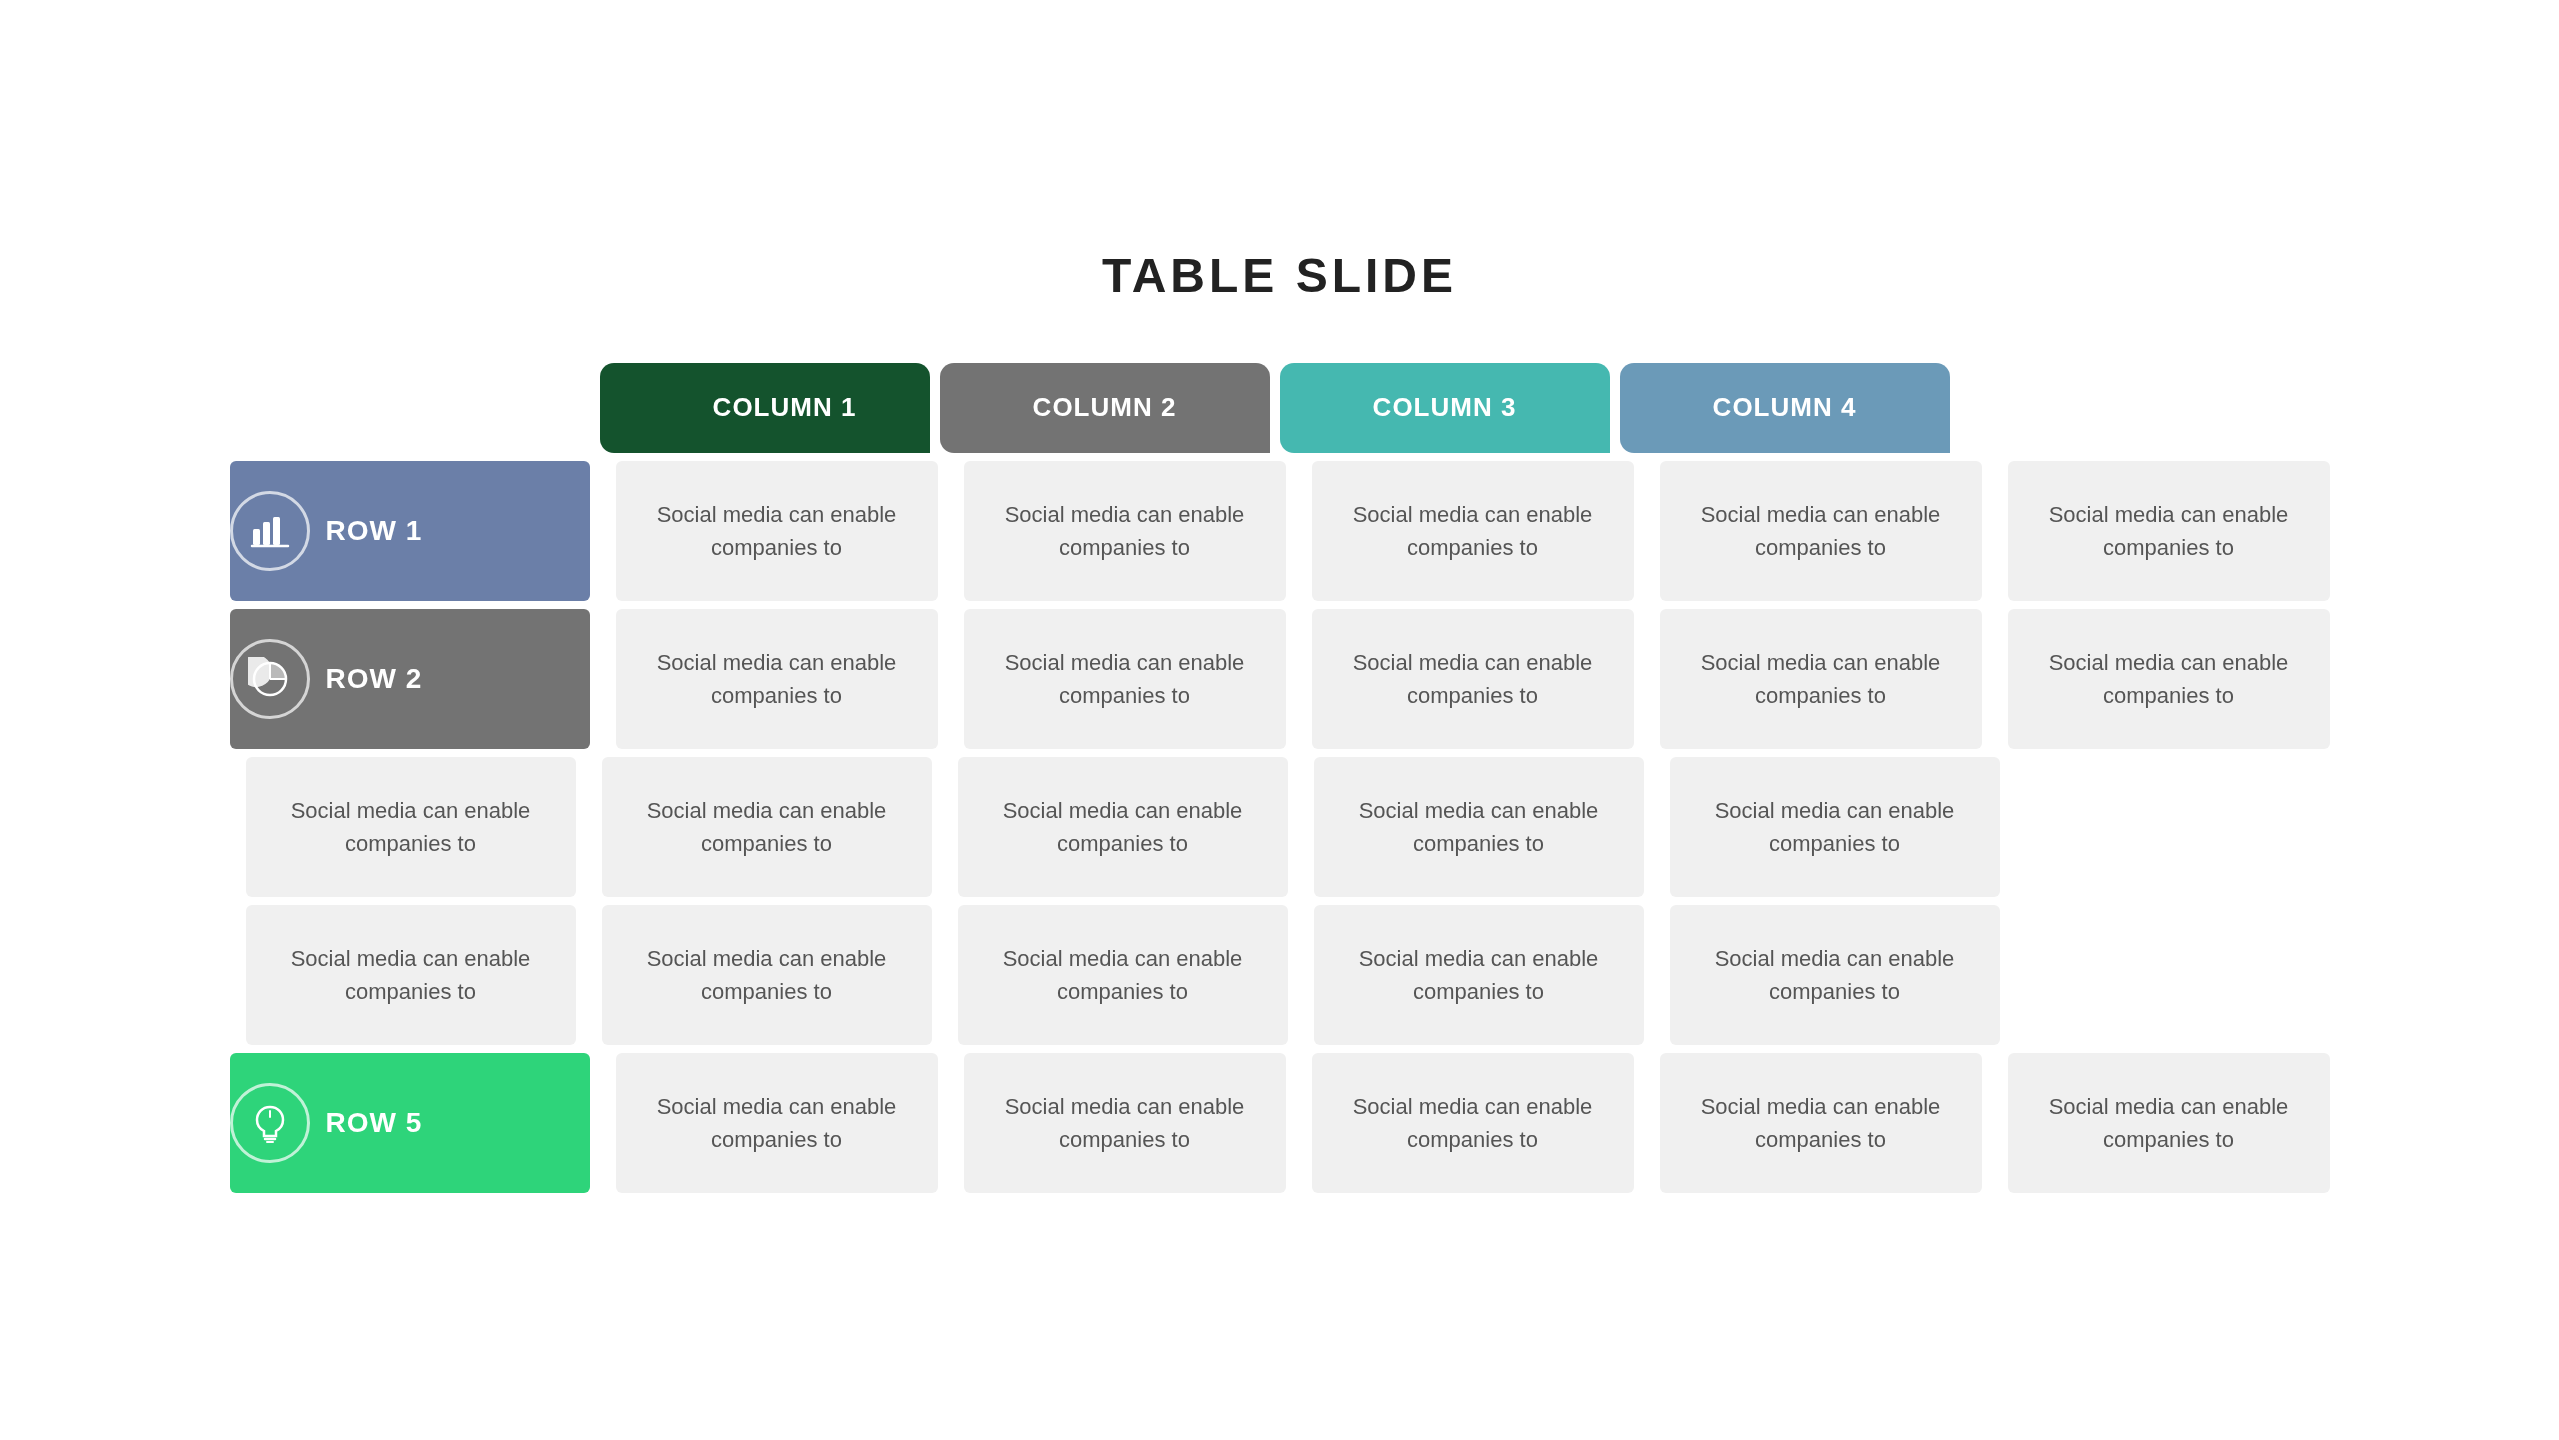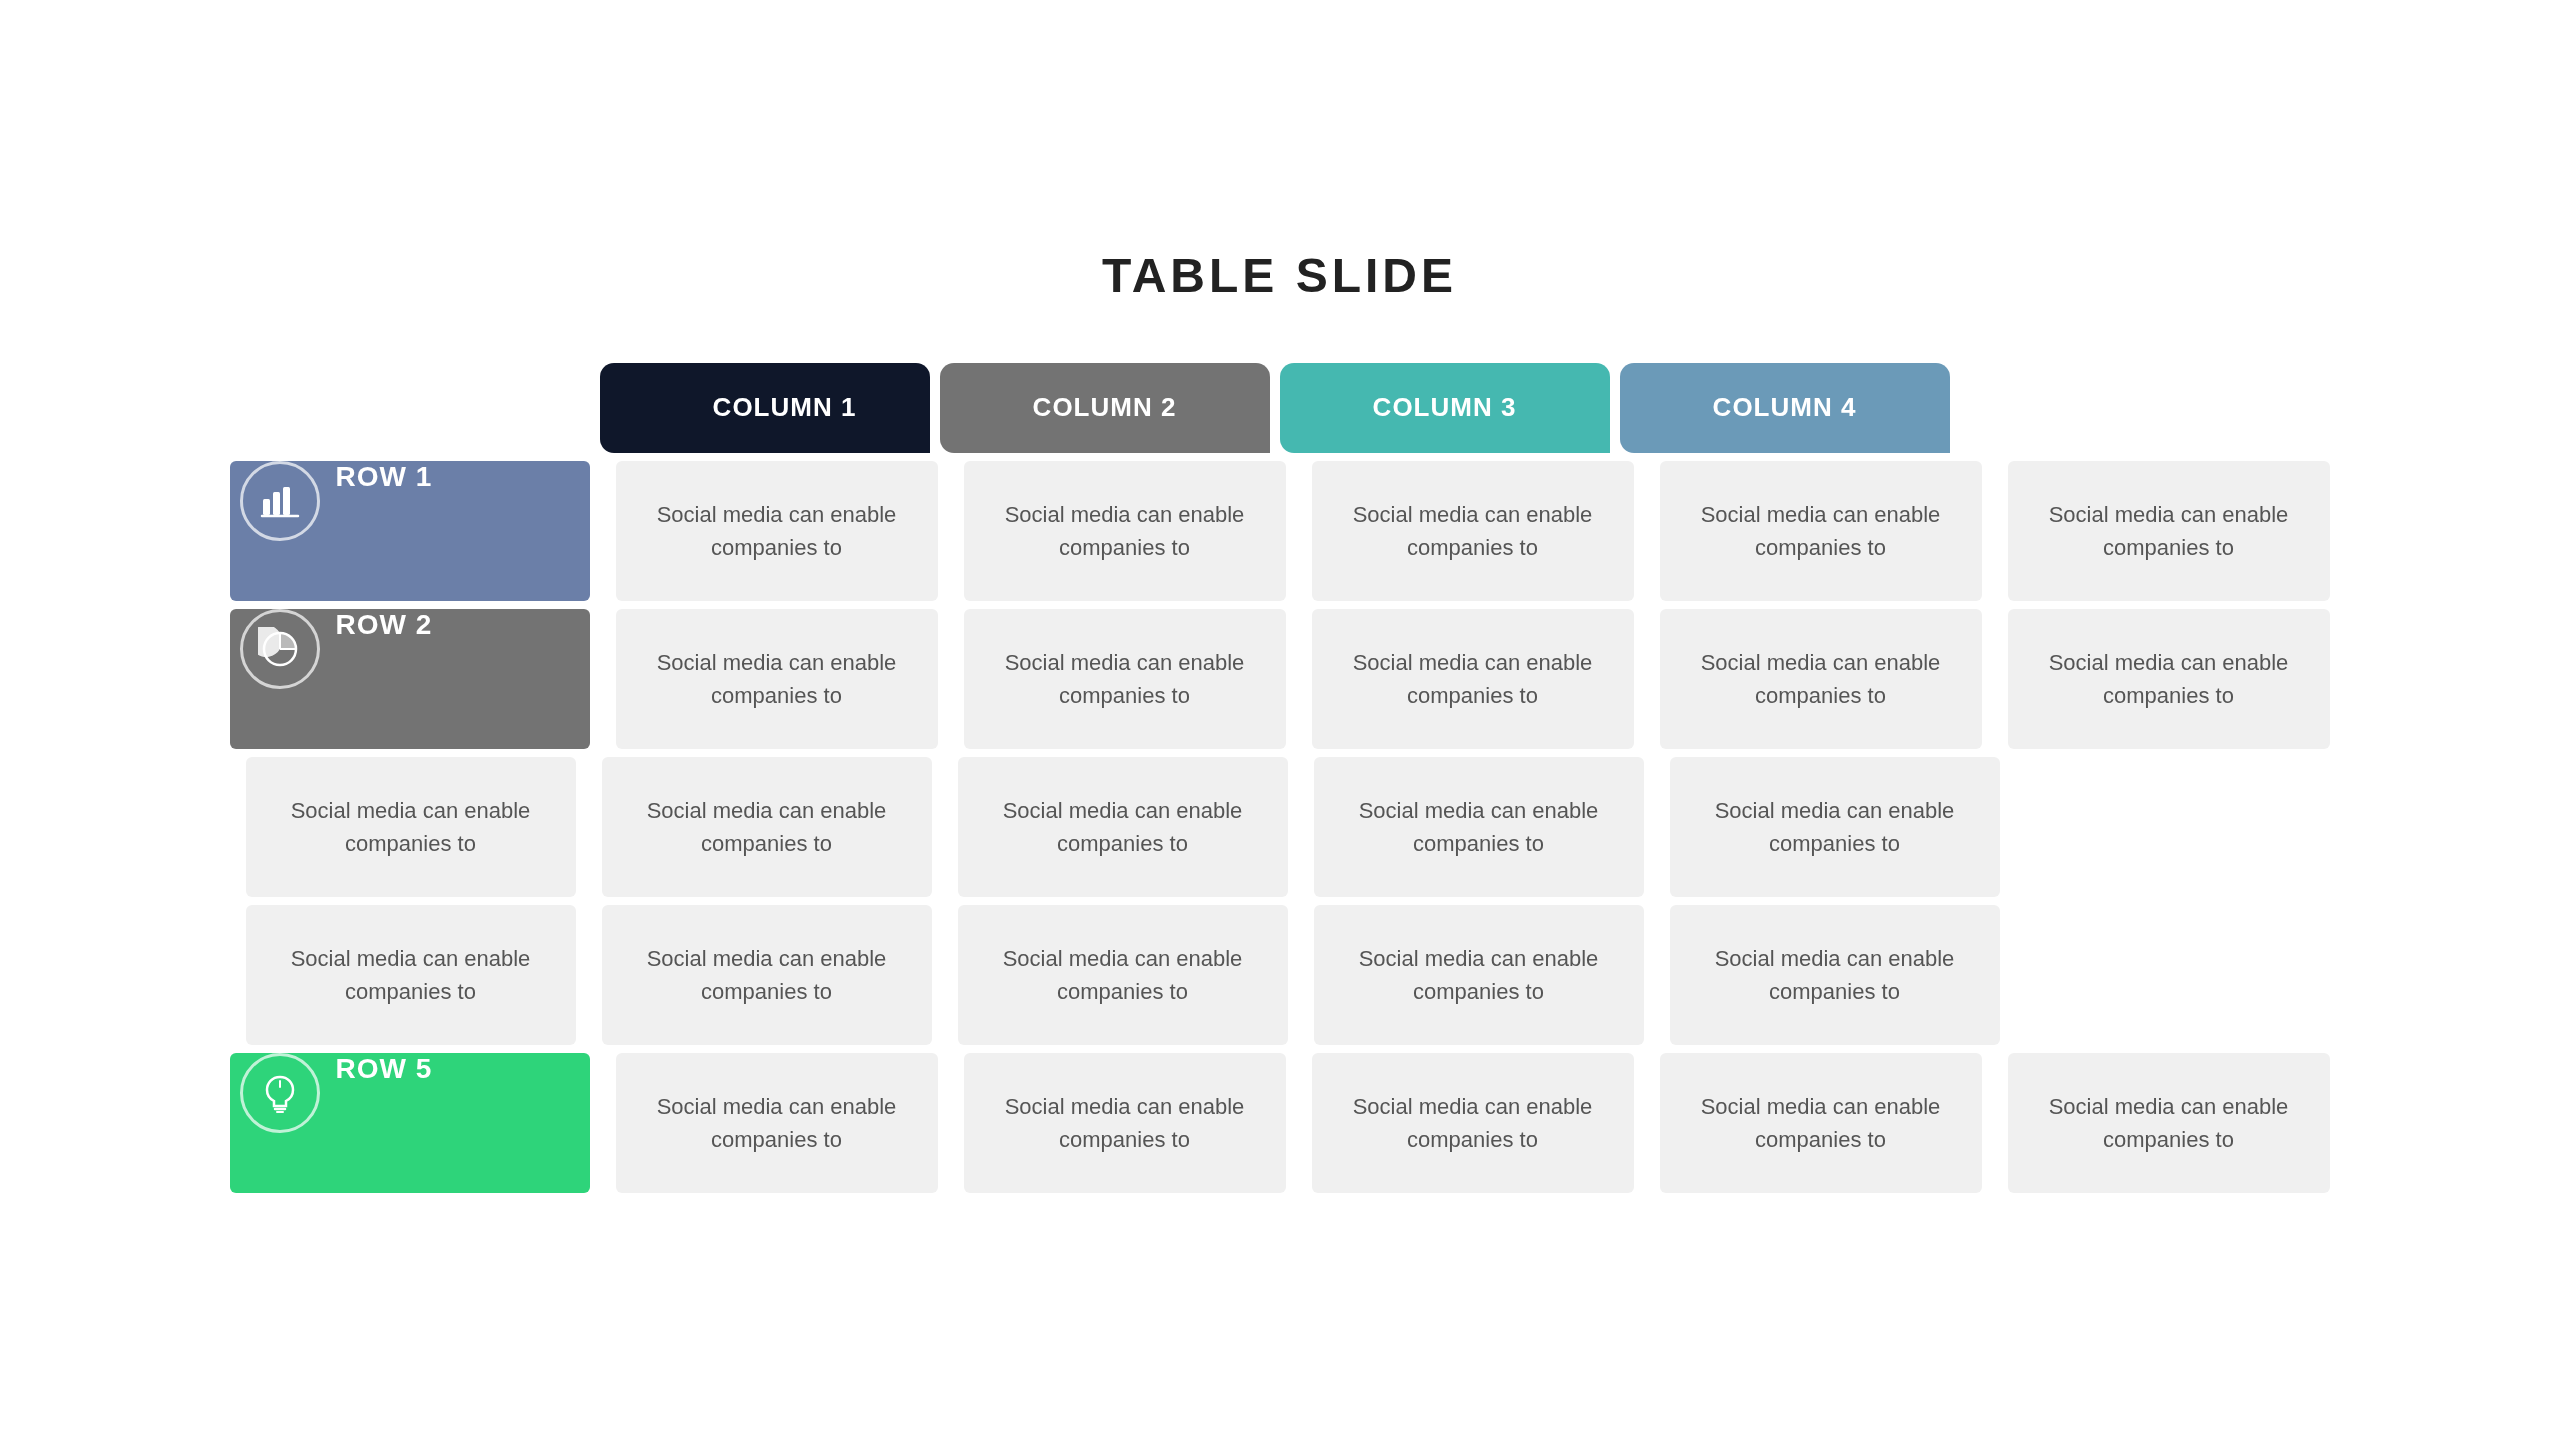--- a/index.html
+++ b/index.html
@@ -62,23 +62,23 @@
     .data-row {
       display: flex;
       align-items: stretch;
       gap: 10px;
     }
 
     .row-header {
       width: 360px;
       min-height: 140px;
       display: flex;
+      align-items: center;
       justify-content: flex-start;
       border-radius: 6px;
-      padding-left: 10px;
       gap: 16px;
       flex-shrink: 0;
     }
 
     .row-icon-circle {
       width: 80px;
       height: 80px;
       border-radius: 50%;
       border: 3px solid rgba(255,255,255,0.7);
       display: flex;
@@ -116,21 +116,21 @@
       margin-left: 16px;
     }
   </style>
 </head>
 <body>
 
 <h1 class="slide-title">TABLE SLIDE</h1>
 
 <div class="table-container">
   <div class="header-row" id="header-row">
-      <div class="col-header" style="background: #0f172a; padding-left: 40px;">COLUMN 1</div>
+      <div class="col-header" style="background: #14532d; padding-left: 40px;">COLUMN 1</div>
       <div class="col-header" style="background: #737373;">COLUMN 2</div>
       <div class="col-header" style="background: rgb(69, 184, 176);">COLUMN 3</div>
       <div class="col-header" style="background: rgb(107, 154, 184);">COLUMN 4</div>
     </div>
   <div class="data-rows" id="data-rows">
       <div class="data-row">
         <div class="row-header" style="background: rgb(107, 127, 168);">
           <div class="row-icon-circle">
             <svg viewBox="0 0 44 44" fill="none" xmlns="http://www.w3.org/2000/svg">
       <rect x="5" y="20" width="7" height="16" rx="1.5" fill="white"></rect>

